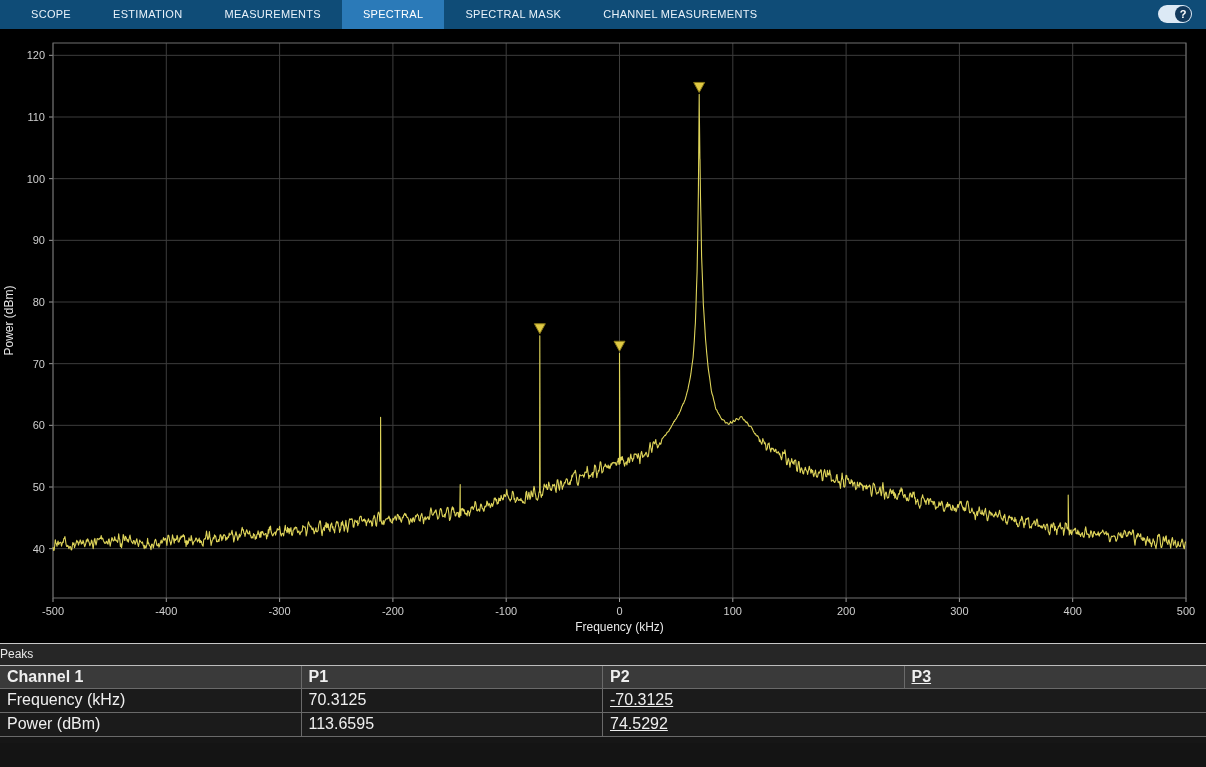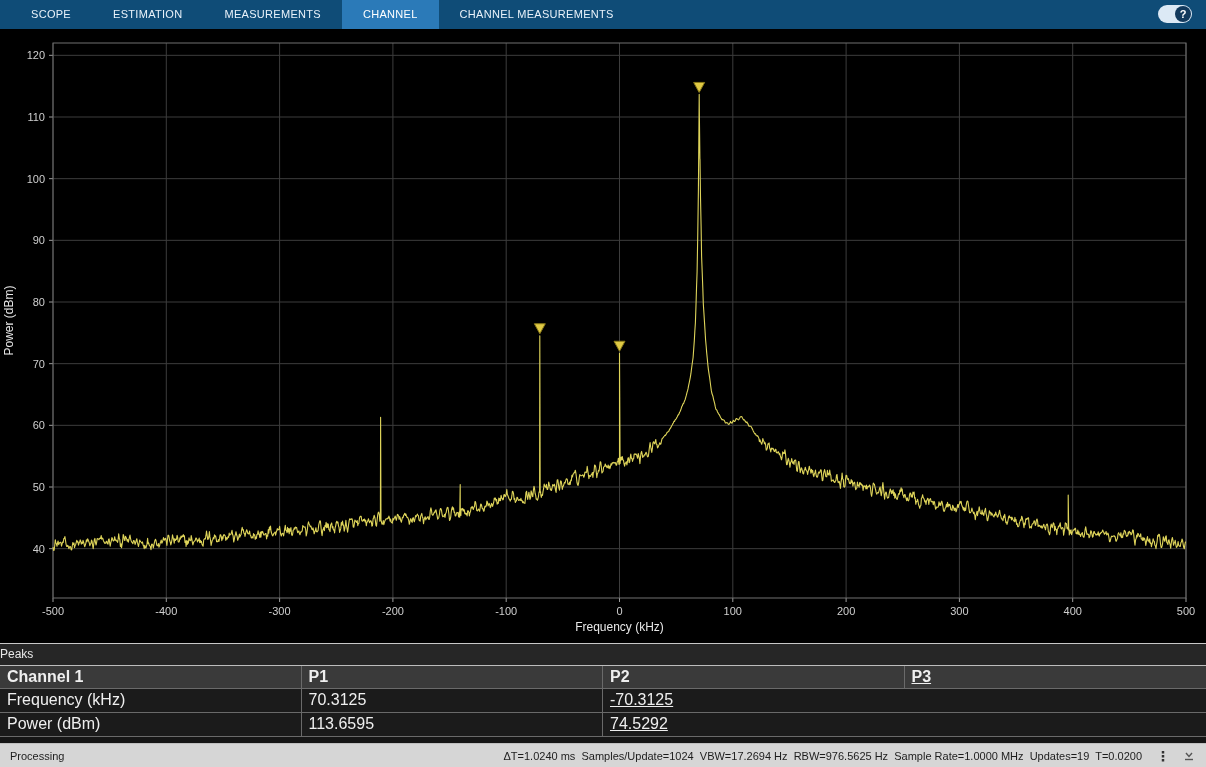--- a/index.html
+++ b/index.html
@@ -66,21 +66,22 @@
 </head>
 <body>
 
 <div class="app">
 
   <div class="toolbar">
     <div class="tabs" id="tabs">
         <div class="tab">SCOPE</div>
         <div class="tab">ESTIMATION</div>
         <div class="tab">MEASUREMENTS</div>
-        <div class="tab active">CHANNEL</div>
+        <div class="tab active">SPECTRAL</div>
+        <div class="tab">SPECTRAL MASK</div>
         <div class="tab">CHANNEL MEASUREMENTS</div>
       </div>
     <div class="help-pill">
       <span class="help-circle">?</span>
     </div>
   </div>
 
   <div class="plot">
     <svg id="chart" width="1206" height="614">
         <line x1="53" y1="14" x2="53" y2="569" stroke="#3d3d3d" stroke-width="1"></line>
@@ -170,26 +171,14 @@
         <div class="pt-row">
           <div class="pt-cell">Power (dBm)</div>
           <div class="pt-cell">113.6595</div>
           <div class="pt-cell">74.5292</div>
         </div>
       </div>
   </div>
 
   <div class="gap"></div>
 
-  <div class="statusbar">
-    <span class="status-left">Processing</span>
-    <span class="spacer"></span>
-    <span class="status-right">ΔT=1.0240 ms  Samples/Update=1024  VBW=17.2694 Hz  RBW=976.5625 Hz  Sample Rate=1.0000 MHz  Updates=19  T=0.0200</span>
-    <span class="kebab">⋮</span>
-    <span class="dock">
-      <svg width="14" height="12" viewBox="0 0 14 12">
-        <path d="M4 3 L7 6.5 L10 3" fill="none" stroke="#555" stroke-width="1.4"></path>
-        <line x1="3" y1="9.5" x2="11" y2="9.5" stroke="#555" stroke-width="1.4"></line>
-      </svg>
-    </span>
-  </div>
 
 </div>
 
 </body></html>

